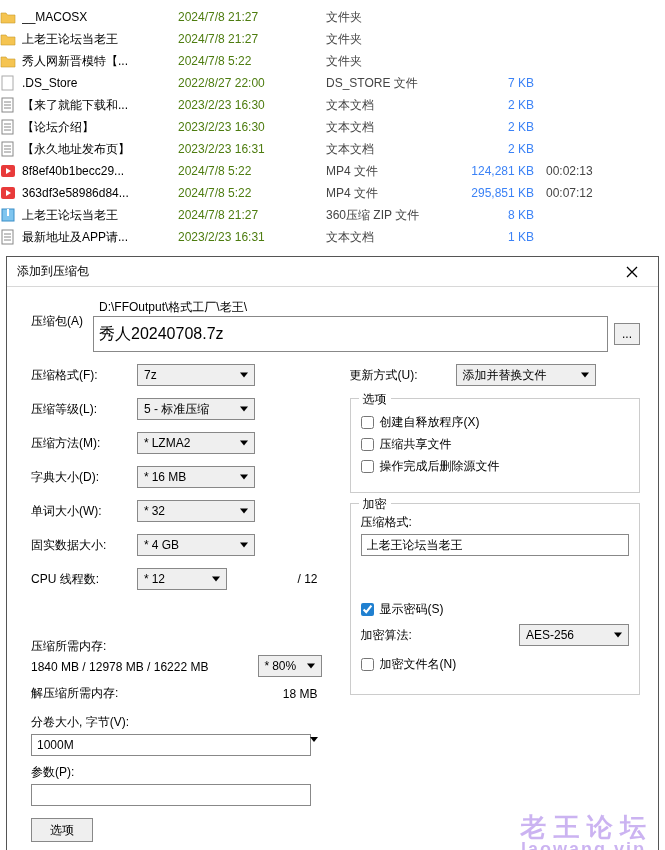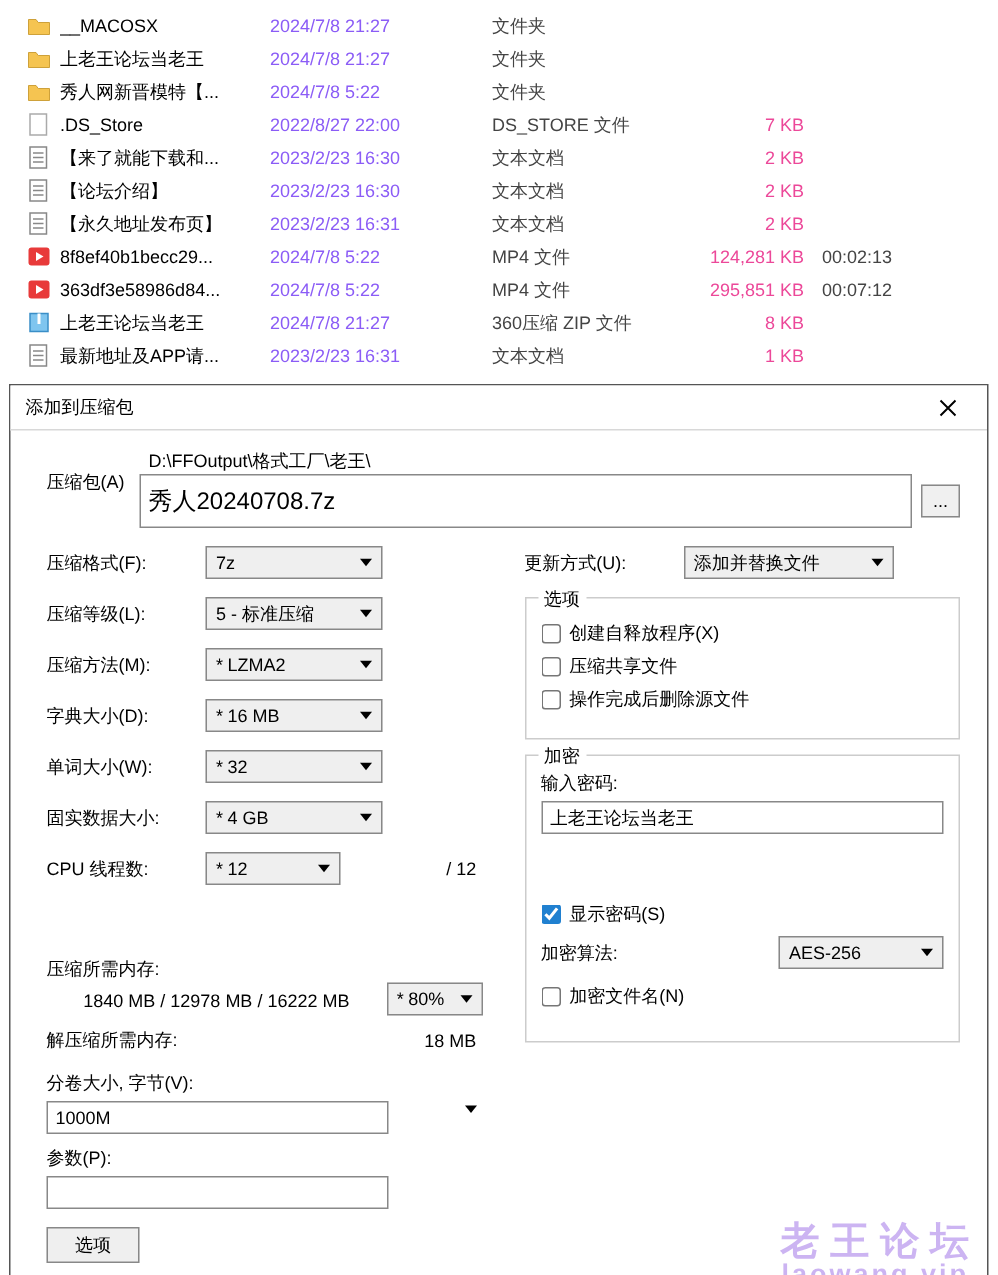--- a/index.html
+++ b/index.html
@@ -1,43 +1,43 @@
 <!DOCTYPE html>
 <html><head>
 <meta charset="utf-8">
 <style>
 * { box-sizing: border-box; margin: 0; padding: 0; }
 body { font-family: "Microsoft YaHei", "Segoe UI", sans-serif; font-size: 12px; color: #000; background: #fff; width: 665px; }
 .files { padding: 6px 0; }
-.frow { display: flex; align-items: center; height: 22px; padding-left: 18px; }
+.frow { display: flex; align-items: center; height: 22px; }
 .frow .ico { width: 16px; height: 16px; margin-right: 6px; display: inline-flex; align-items: center; justify-content: center; }
 .frow .nm { width: 140px; overflow: hidden; white-space: nowrap; text-overflow: ellipsis; }
-.frow .dt { width: 148px; color: #8b5cf6; }
+.frow .dt { width: 148px; color: #4d7c0f; margin-left: 16px; }
 .frow .ty { width: 140px; color: #444; }
-.frow .sz { width: 80px; text-align: right; color: #ec4899; padding-right: 12px;}
+.frow .sz { width: 80px; text-align: right; color: #3b82f6; padding-right: 12px;}
 .frow .du { width: 72px; color: #444; }
 .dialog { border: 1px solid #555; margin: 2px 6px 10px 6px; background: #fff; position: relative; }
 .titlebar { display: flex; align-items: center; height: 30px; padding: 0 8px 0 10px; border-bottom: 1px solid #d8d8d8; background:#fff;}
 .titlebar .ttl { flex: 1; font-size: 12px; }
 .titlebar .close { width: 36px; height: 100%; display: flex; align-items: center; justify-content: center; cursor: pointer; }
 .dbody { padding: 12px 18px 12px 24px; }
 .row { display: flex; align-items: center; margin-bottom: 8px; }
 .lbl { width: 90px; }
 .path-line { display:flex; align-items:center; }
 .arch-input { flex:1; height:36px; border:1px solid #888; padding:0 5px; margin-left:4px; font-size:16px;}
 .browse { width:26px; height:22px; margin-left:6px; border:1px solid #888; background:#f0f0f0; display:flex; align-items:center; justify-content:center; cursor:pointer;}
 .cols { display: flex; gap: 28px; margin-top: 12px; }
 .col { flex: 1; }
 .sel { height: 22px; border:1px solid #888; background:#efefef; padding:0 20px 0 6px; position:relative; display:inline-flex; align-items:center; min-width:118px; cursor:pointer;}
 .sel::after { content:""; position:absolute; right:6px; top:50%; transform:translateY(-50%); border-left:4px solid transparent; border-right:4px solid transparent; border-top:5px solid #000;}
 .sel.lk::before { content:"*"; margin-right:3px; color:#000;}
 .selw { min-width: 90px; }
 .selw2 { min-width: 140px; }
 .input-t { height:22px; border:1px solid #888; padding:0 5px; font-size:12px; }
-.fw { width: 228px; }
+.fw { width: 280px; }
 .frm-row { display:flex; align-items:center; margin-bottom:12px; }
 .frm-row .lbl { width:106px; }
 .group { border:1px solid #ccc; padding:10px 10px 12px 10px; margin-bottom:10px; position:relative; margin-top:4px;}
 .group-title { position:absolute; top:-8px; left:8px; background:#fff; padding:0 4px; font-size:12px;}
 .chk { display:flex; align-items:center; gap:6px; margin:5px 0; }
 .chk input { width:13px; height:13px; accent-color:#2080d0;}
 .btn { height:24px; padding:0 20px; border:1px solid #888; background:#efefef; cursor:pointer; font-size:12px; display:inline-flex; align-items:center; justify-content:center;}
 .btn.primary { border:2px solid #3a78c2; padding:0 28px;}
 .footer { display:flex; gap:12px; justify-content:flex-end; padding: 10px 18px 16px 18px; }
 .mem { font-size:12px; margin-top:2px;}
@@ -263,21 +263,21 @@
             <div class="sel lk selw">
               <span>12</span>
             </div>
             <div style="flex:1; text-align:right; padding-right:4px;">/ 12</div>
           </div>
         <div style="margin-bottom:8px;margin-top:48px;">
           <div style="display:flex;align-items:center;">
             <div class="lbl" style="width:auto;">压缩所需内存:</div>
           </div>
           <div style="display:flex;align-items:center;">
-            <div class="mem" style="flex:1;text-align:center;">1840 MB / 12978 MB / 16222 MB</div>
+            <div class="mem" style="flex:1;">1840 MB / 12978 MB / 16222 MB</div>
             <div class="sel lk selw" style="min-width:64px;">
                 <span>80%</span>
               </div>
           </div>
         </div>
         <div class="frm-row">
             <div class="lbl" style="width:auto;flex:1;">解压缩所需内存:</div>
             <div style="padding-right:4px;">18 MB</div>
           </div>
         <div style="margin-bottom:8px;">
@@ -310,21 +310,21 @@
               <input type="checkbox" style="">
               <span>压缩共享文件</span>
             </label>
           <label class="chk">
               <input type="checkbox" style="">
               <span>操作完成后删除源文件</span>
             </label>
         </div>
         <div class="group" style="padding-bottom:16px;">
           <div class="group-title">加密</div>
-          <div style="margin-bottom:3px;">输入密码:</div>
+          <div style="margin-bottom:3px;">压缩格式:</div>
           <input class="input-t" style="width: 100%;" value="上老王论坛当老王">
           <div style="height:40px;"></div>
           <label class="chk">
               <input type="checkbox" checked="" style="">
               <span>显示密码(S)</span>
             </label>
           <div class="frm-row" style="margin:6px 0 10px 0;">
               <div class="lbl" style="width:70px;">加密算法:</div>
               <div style="flex:1;"></div>
               <div class="sel" style="min-width:110px;">

